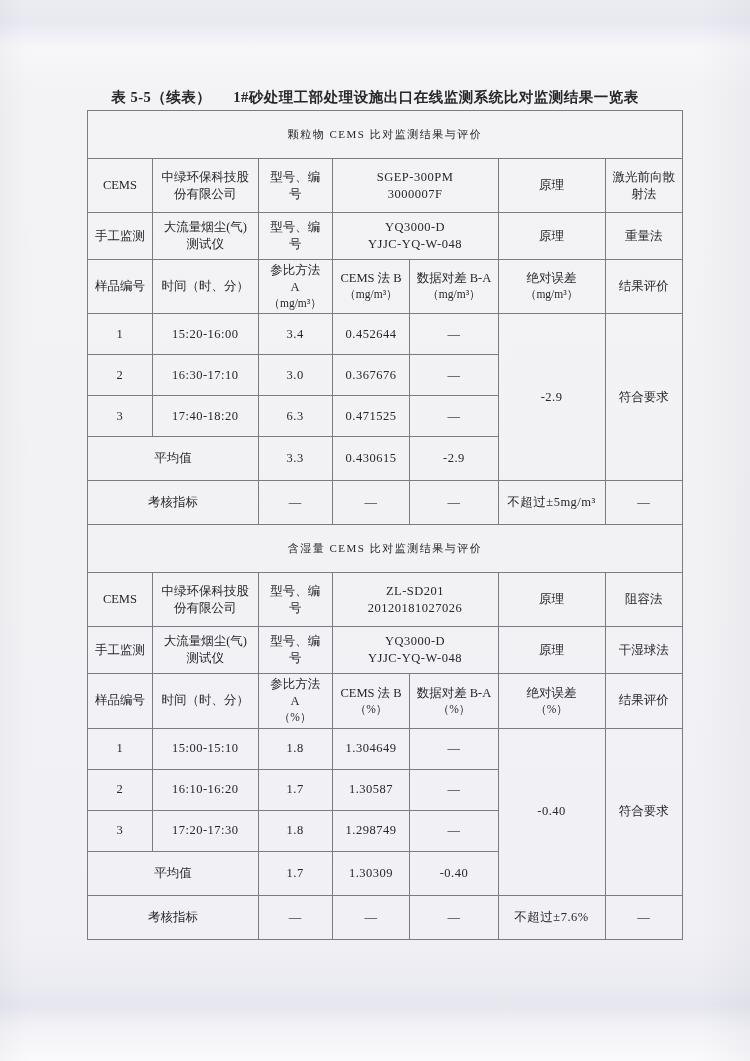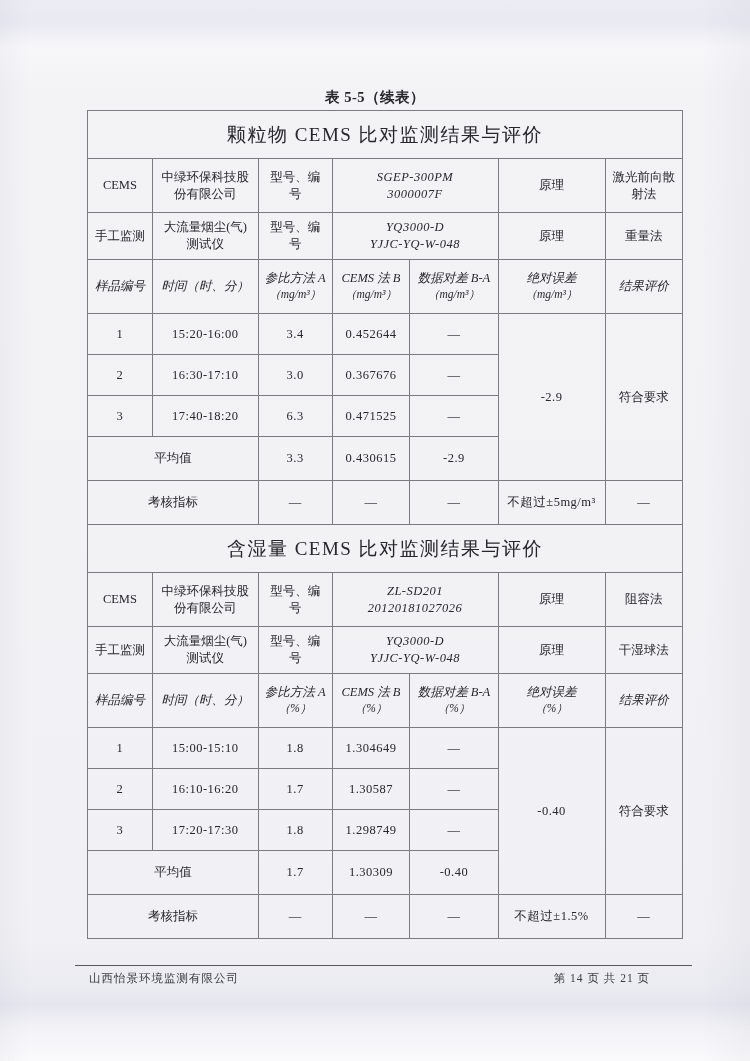--- a/index.html
+++ b/index.html
@@ -26,49 +26,50 @@
     position:absolute;top:110px;left:87px;width:596px;
     border-collapse:collapse;table-layout:fixed;
     font-size:12.5px;
   }
   table.main td{
     border:1px solid #7b7b82;
     text-align:center;vertical-align:middle;
     padding:2px 6px;line-height:1.35;
     overflow:hidden;
   }
-  .sec-title{font-size:19px;letter-spacing:1.5px;}
+  .sec-title{font-size:11px;letter-spacing:1.5px;}
   .rh-sec{height:48px}
   .rh-eq{height:54px}
   .rh-eq2{height:47px}
   .rh-hd{height:54px}
   .rh-d{height:41px}
   .rh-avg{height:44px}
   .rh-as{height:44px}
-  .ln{display:block;font-style:italic;}
+  .ln{display:block;}
   .ln:empty{display:none;}
   .unit{font-size:11.5px;}
   .t-time{font-weight:normal;white-space:nowrap;letter-spacing:0.5px;}
   .num{letter-spacing:0.5px;}
   .footer{
     position:absolute;top:965px;left:75px;width:617px;
     border-top:1.5px solid #57575e;
     display:flex;justify-content:space-between;align-items:flex-start;
     padding-top:5px;font-size:11.5px;letter-spacing:1px;color:#3a3a40;
   }
   .footer .company{padding-left:14px;}
   .footer .pageinfo{padding-right:42px;}
 </style>
 </head>
 <body>
 
 <div class="page">
 
   <div class="doc-title">
     <span>表 5-5（续表）</span>
+    <span>1#砂处理工部处理设施出口在线监测系统比对监测结果一览表</span>
   </div>
 
   <table class="main">
     <colgroup>
       <col style="width:10.9%">
         <col style="width:17.8%">
         <col style="width:12.4%">
       <col style="width:13.1%">
         <col style="width:14.8%">
         <col style="width:18.0%">
@@ -251,24 +252,20 @@
         <td colspan="2">平均值</td>
         <td class="num">1.7</td>
         <td class="num">1.30309</td>
         <td class="num">-0.40</td>
       </tr>
       <tr class="rh-as">
         <td colspan="2">考核指标</td>
         <td class="num">—</td>
         <td class="num">—</td>
         <td class="num">—</td>
-        <td class="num">不超过±1.5%</td>
+        <td class="num">不超过±7.6%</td>
         <td class="num">—</td>
       </tr>
     </tbody>
   </table>
 
-  <div class="footer">
-    <span class="company">山西怡景环境监测有限公司</span>
-    <span class="pageinfo">第 14 页 共 21 页</span>
-  </div>
 
 </div>
 
 </body></html>

